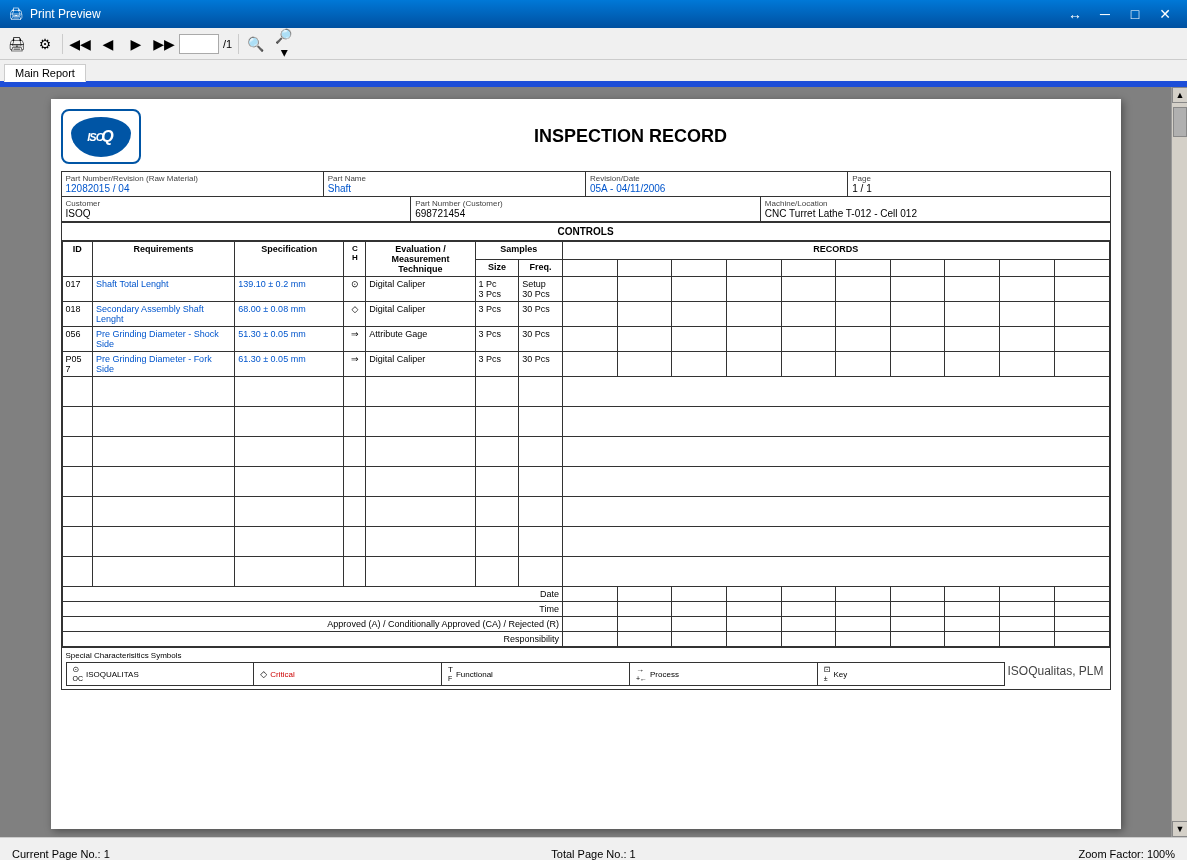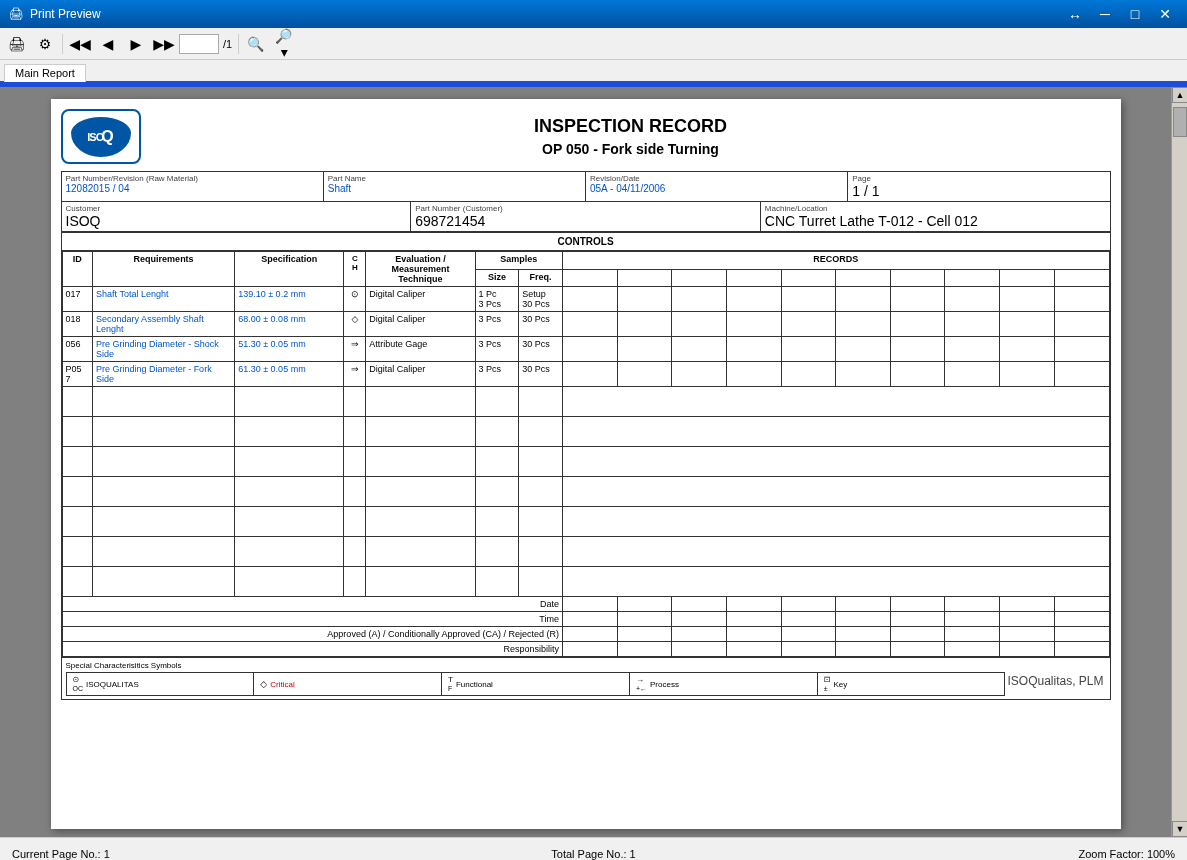--- a/index.html
+++ b/index.html
@@ -118,21 +118,21 @@
       align-items: center;
       justify-content: center;
       margin-right: 10px;
       flex-shrink: 0;
     }
     .logo-inner {
       width: 60px; height: 40px;
       background: #0055a5;
       border-radius: 50% 50% 50% 50% / 40% 40% 60% 60%;
       display: flex; align-items: center; justify-content: center;
-      color: white; font-weight: bold; font-size: 13px; 
+      color: white; font-weight: bold; font-size: 13px; font-style: italic;
     }
     .report-title-area { flex: 1; text-align: center; }
     .report-title { font-size: 18px; font-weight: bold; }
     .report-subtitle { font-size: 14px; font-weight: bold; margin-top: 4px; }
 
     
     .info-grid {
       border: 1px solid #333;
       border-bottom: none;
       margin-top: 7px;
@@ -142,21 +142,21 @@
       border-bottom: 1px solid #333;
     }
     .info-cell {
       border-right: 1px solid #333;
       padding: 2px 4px;
       flex: 1;
     }
     .info-cell:last-child { border-right: none; }
     .info-label { font-size: 8px; color: #444; }
     .info-value { font-size: 10px; color: #0055cc; }
-    .info-value-black { font-size: 14px; color: #000; }
+    .info-value-black { font-size: 10px; color: #000; }
 
     
     .controls-section {
       border: 1px solid #333;
       margin-top: 0;
     }
     .controls-title {
       text-align: center;
       font-weight: bold;
       font-size: 10px;
@@ -251,21 +251,20 @@
 
       <div class="report-header">
         <div class="logo-area">
           <div class="logo-inner">
             <span style="font-size:11px;letter-spacing:-1px;">ISO</span>
             <span style="font-size:16px;margin-left:-2px;">Q</span>
           </div>
         </div>
         <div class="report-title-area">
           <div class="report-title">INSPECTION RECORD</div>
-          <div class="report-subtitle">OP 050 - Fork side Turning</div>
         </div>
       </div>
 
       <div class="info-grid">
         <div class="info-row">
           <div class="info-cell">
             <div class="info-label">Part Number/Revision (Raw Material)</div>
             <div class="info-value">12082015 / 04</div>
           </div>
           <div class="info-cell">

